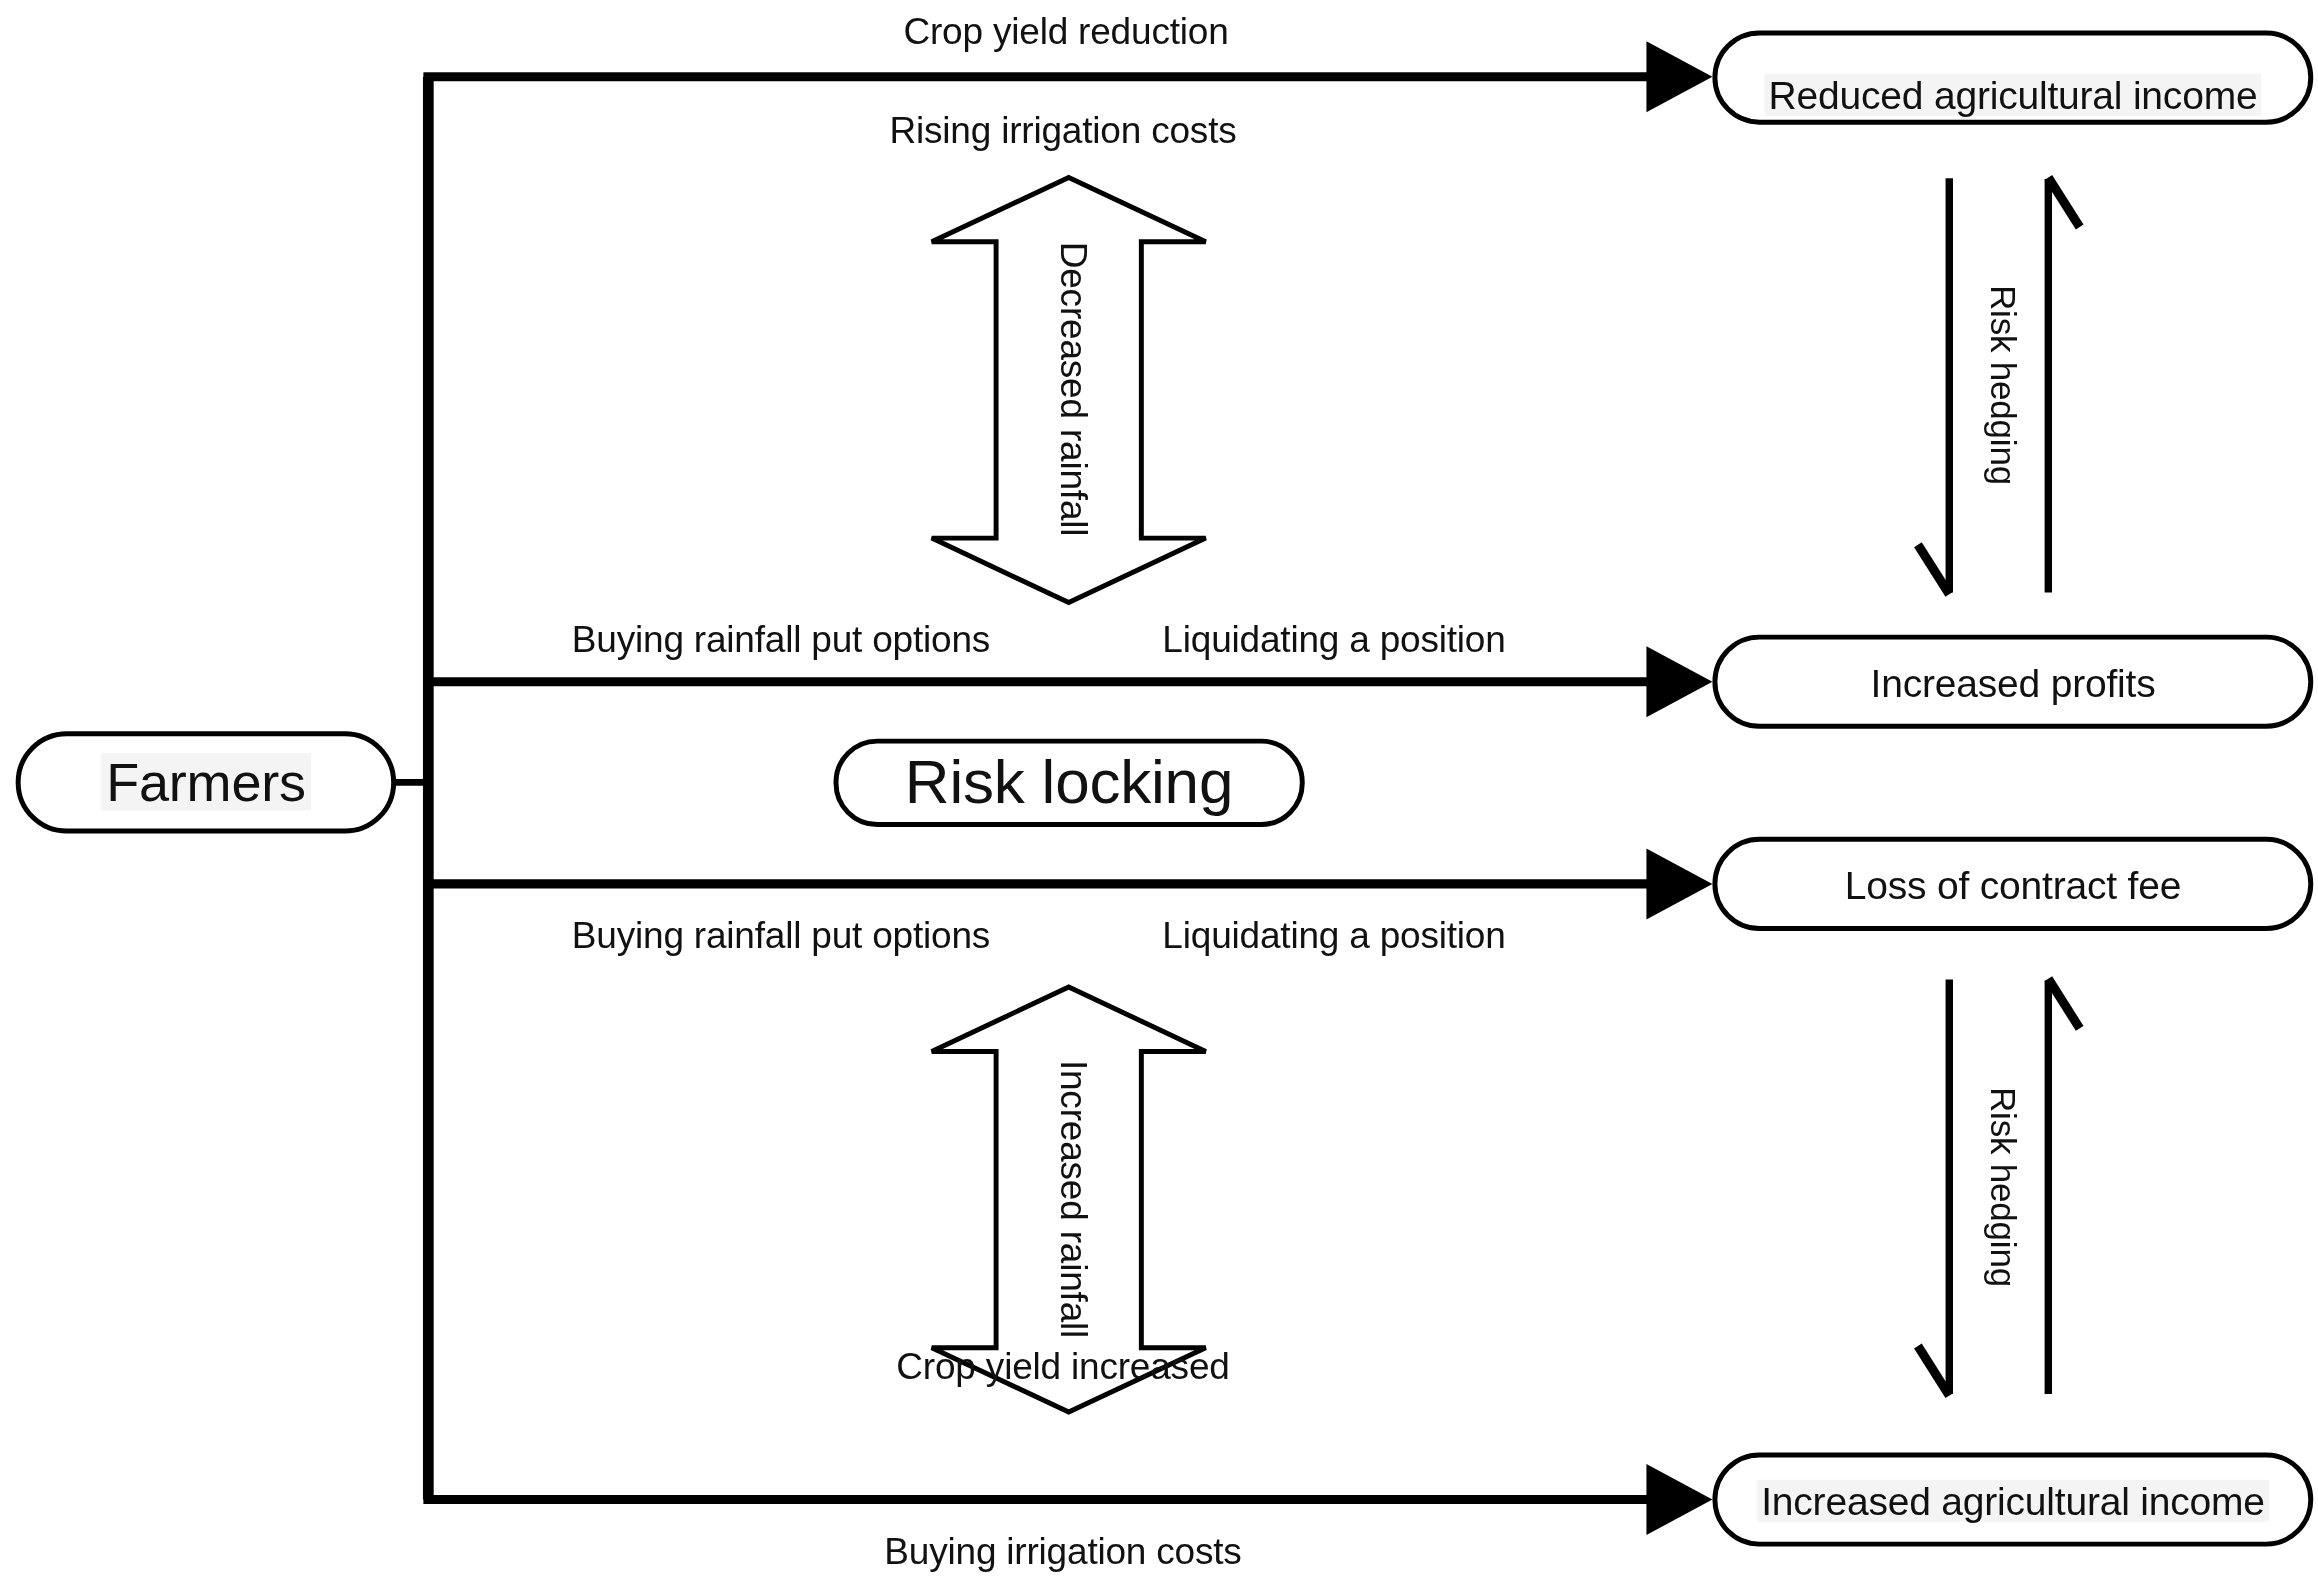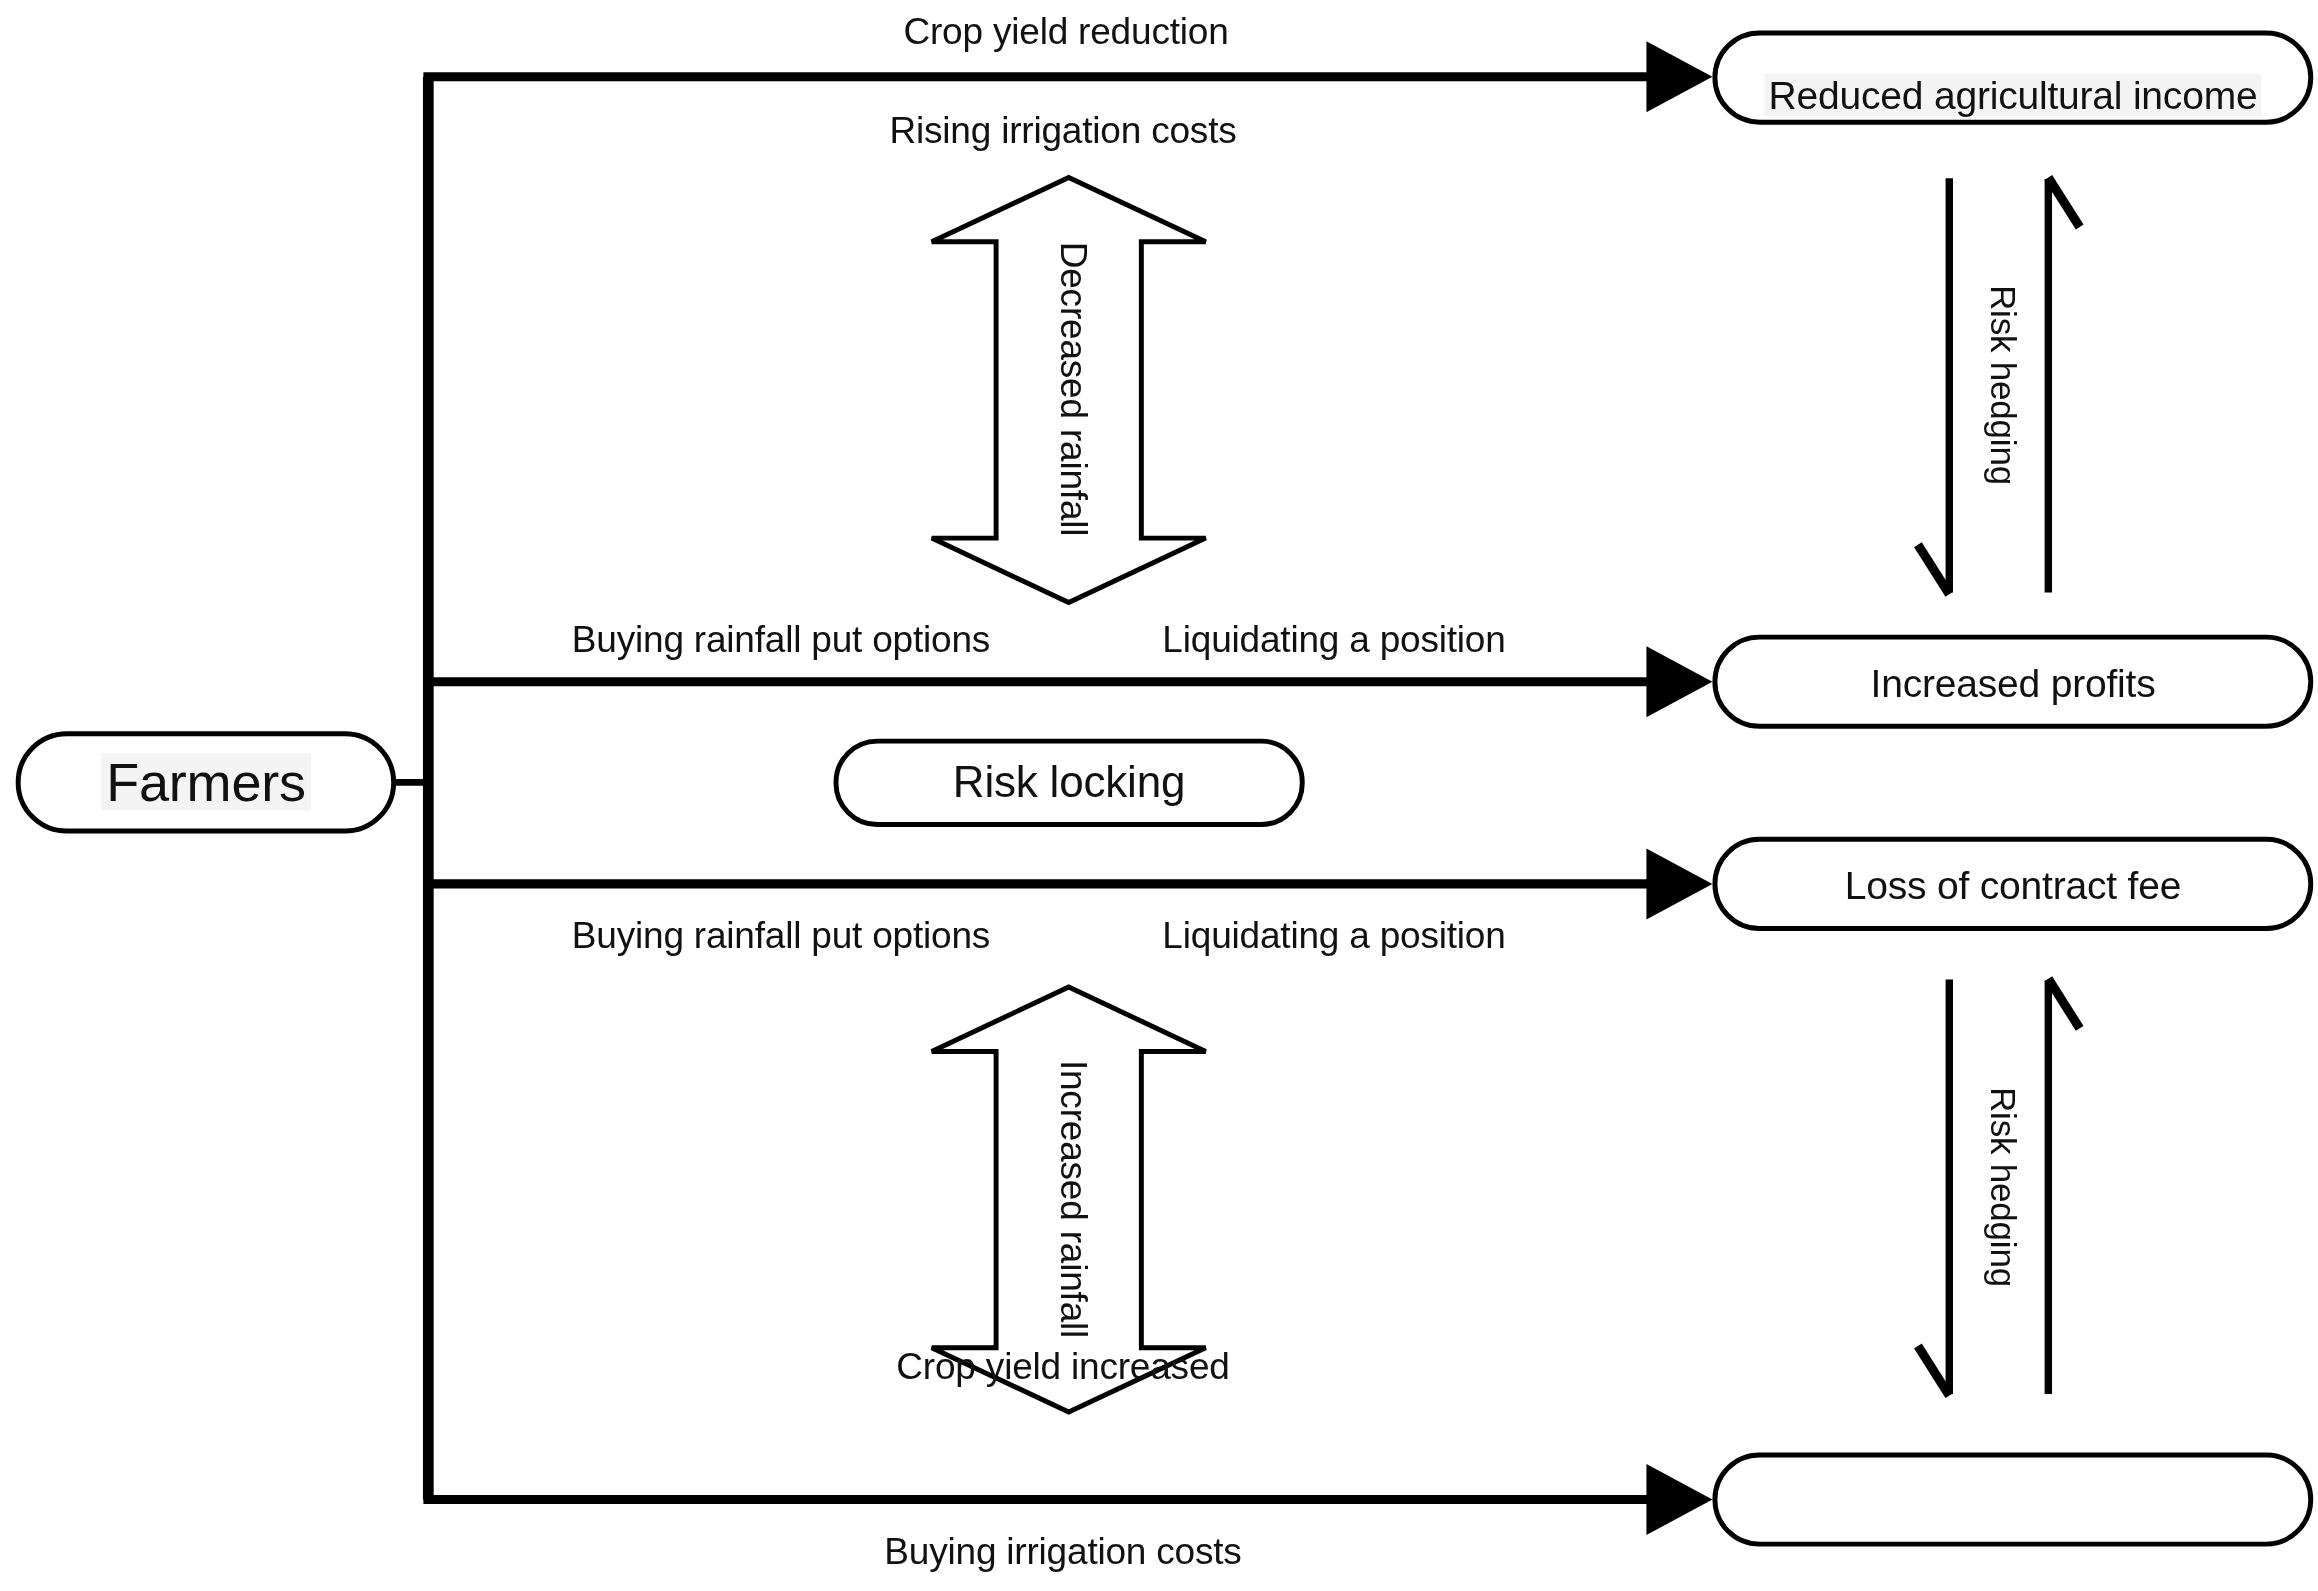--- a/index.html
+++ b/index.html
@@ -90,21 +90,21 @@
   .node-label.plain {
     background: transparent;
   }
   .big-node-label {
     font-size: 54px;
     transform: translate(-50%, -50%);
     background: #f4f4f4;
     padding: 1.7px 5px;
   }
   .mid-node-label {
-    font-size: 44px;
+    font-size: 62px;
     transform: translate(-50%, -50%);
   }
   .vert-label {
     font-size: 35px;
     transform-origin: 50% 50%;
   }
   .vert-label-inner {
     display: block;
     transform: rotate(90deg);
     white-space: nowrap;
@@ -180,20 +180,21 @@
   <div class="lbl big-node-label" style="left:206px; top:782px;">Farmers</div>
 
   <div class="lbl mid-node-label" style="left:1069px; top:782px;">Risk locking</div>
 
   <div class="lbl node-label" style="left:2013px; top:95px;">Reduced agricultural income</div>
 
   <div class="lbl node-label plain" style="left:2013px; top:683px;">Increased profits</div>
 
   <div class="lbl node-label plain" style="left:2013px; top:885px;">Loss of contract fee</div>
 
+  <div class="lbl node-label" style="left:2013px; top:1501px;">Increased agricultural income</div>
 
   <div class="lbl edge-label" style="left:1066px; top:31px;">Crop yield reduction</div>
 
   <div class="lbl edge-label" style="left:1063px; top:130px;">Rising irrigation costs</div>
 
   <div class="lbl edge-label" style="left:781px; top:639px;">Buying rainfall put options</div>
 
   <div class="lbl edge-label" style="left:1334px; top:639px;">Liquidating a position</div>
 
   <div class="lbl edge-label" style="left:781px; top:935px;">Buying rainfall put options</div>

